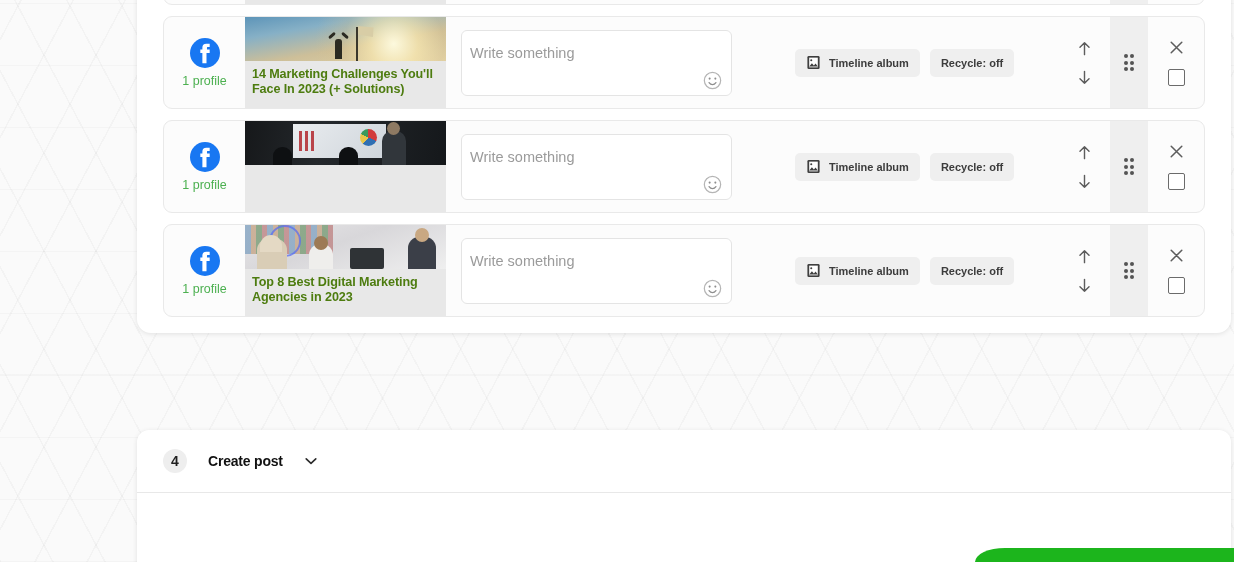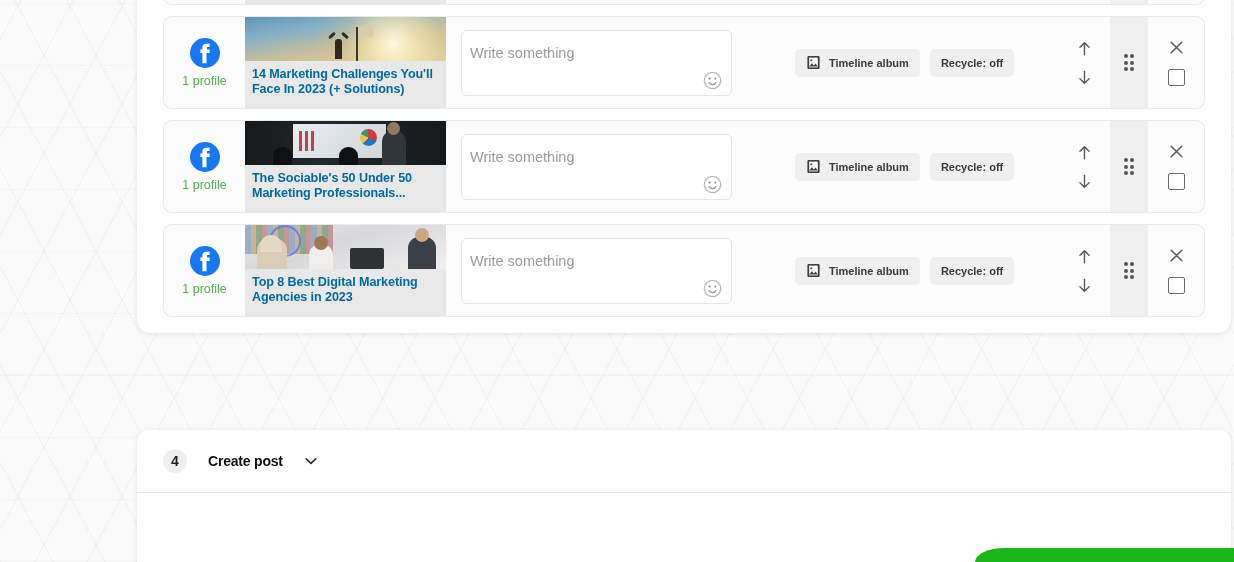--- a/index.html
+++ b/index.html
@@ -80,21 +80,21 @@
     width: 100%;
     position: relative;
     overflow: hidden;
     flex: 0 0 45px;
   }
   .link-title {
     flex: 1;
     padding: 6px 7px 0 7px;
     font-size: 12.6px;
     font-weight: bold;
-    color: #0369a1;
+    color: #4d7c0f;
     line-height: 1.17;
     letter-spacing: -0.1px;
   }
 
   
   .art { position: absolute; inset: 0; }
 
   .art-sunset {
     background:
       radial-gradient(circle at 74% 62%, rgba(255,252,225,0.95) 0%, rgba(255,238,180,0.6) 16%, rgba(221,196,140,0.25) 33%, transparent 52%),
@@ -441,21 +441,20 @@
         <div class="thumb">
           <div class="art art-dark">
             <div class="screen"></div>
               <div class="bars"></div>
               <div class="pie"></div>
             <div class="man"></div>
               <div class="h1"></div>
               <div class="h2"></div>
           </div>
         </div>
-        <div class="link-title">The Sociable's 50 Under 50 Marketing Professionals...</div>
       </div>
       <div class="compose-cell">
         <div class="compose-box">
           <span class="compose-placeholder">Write something</span>
           <svg class="emoji-btn" viewBox="0 0 20 20">
             <circle cx="10" cy="10" r="8.6" fill="none" stroke="#b5b5b5" stroke-width="1.3"></circle>
             <circle cx="7" cy="8" r="1.1" fill="#8e8e8e"></circle>
               <circle cx="13" cy="8" r="1.1" fill="#8e8e8e"></circle>
             <path d="M6.4 12.2c1 1.5 2.2 2.2 3.6 2.2s2.6-.7 3.6-2.2" fill="none" stroke="#8e8e8e" stroke-width="1.3" stroke-linecap="round"></path>
           </svg>

